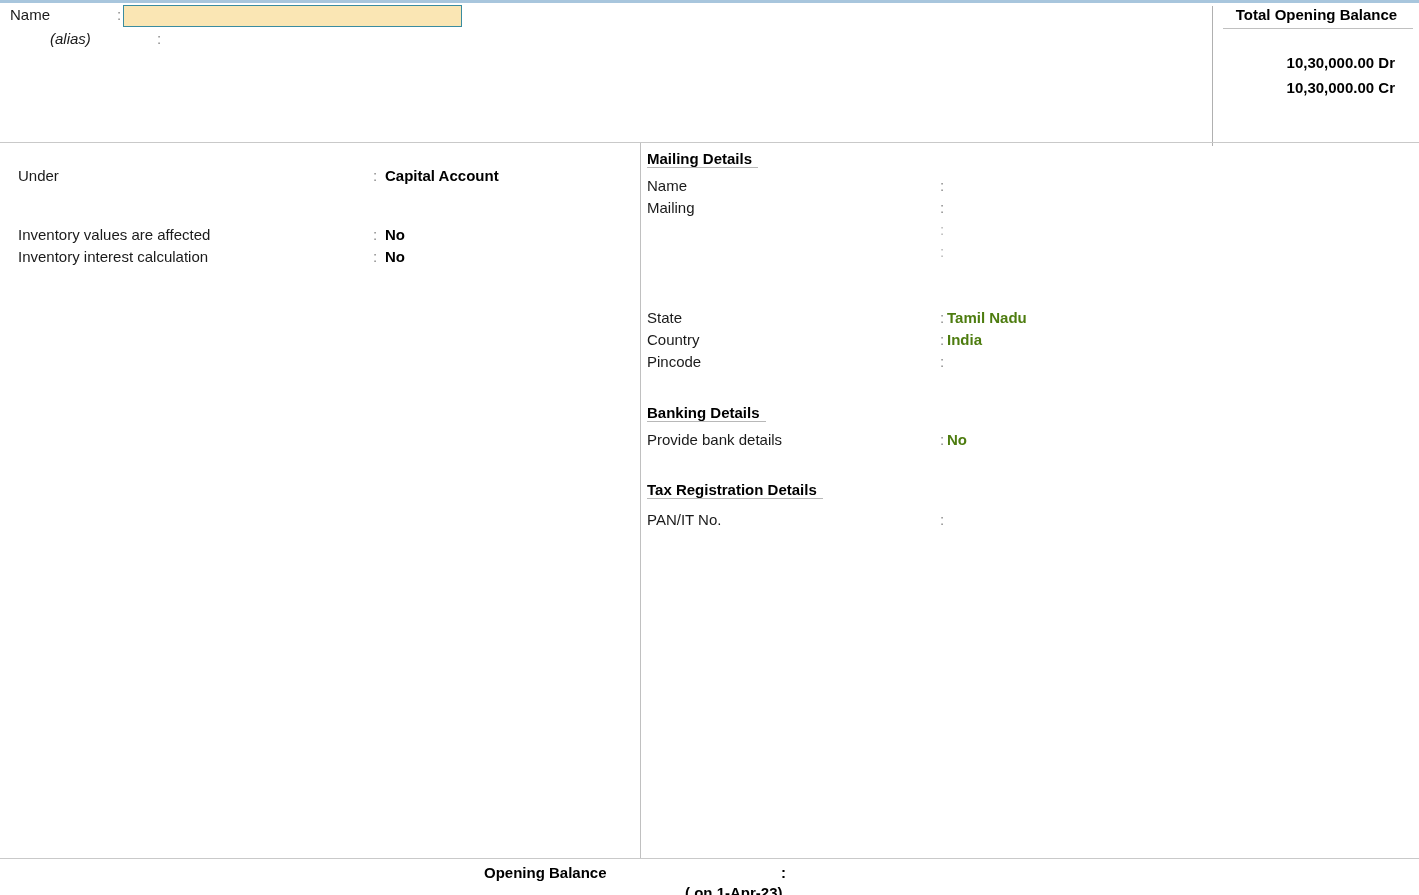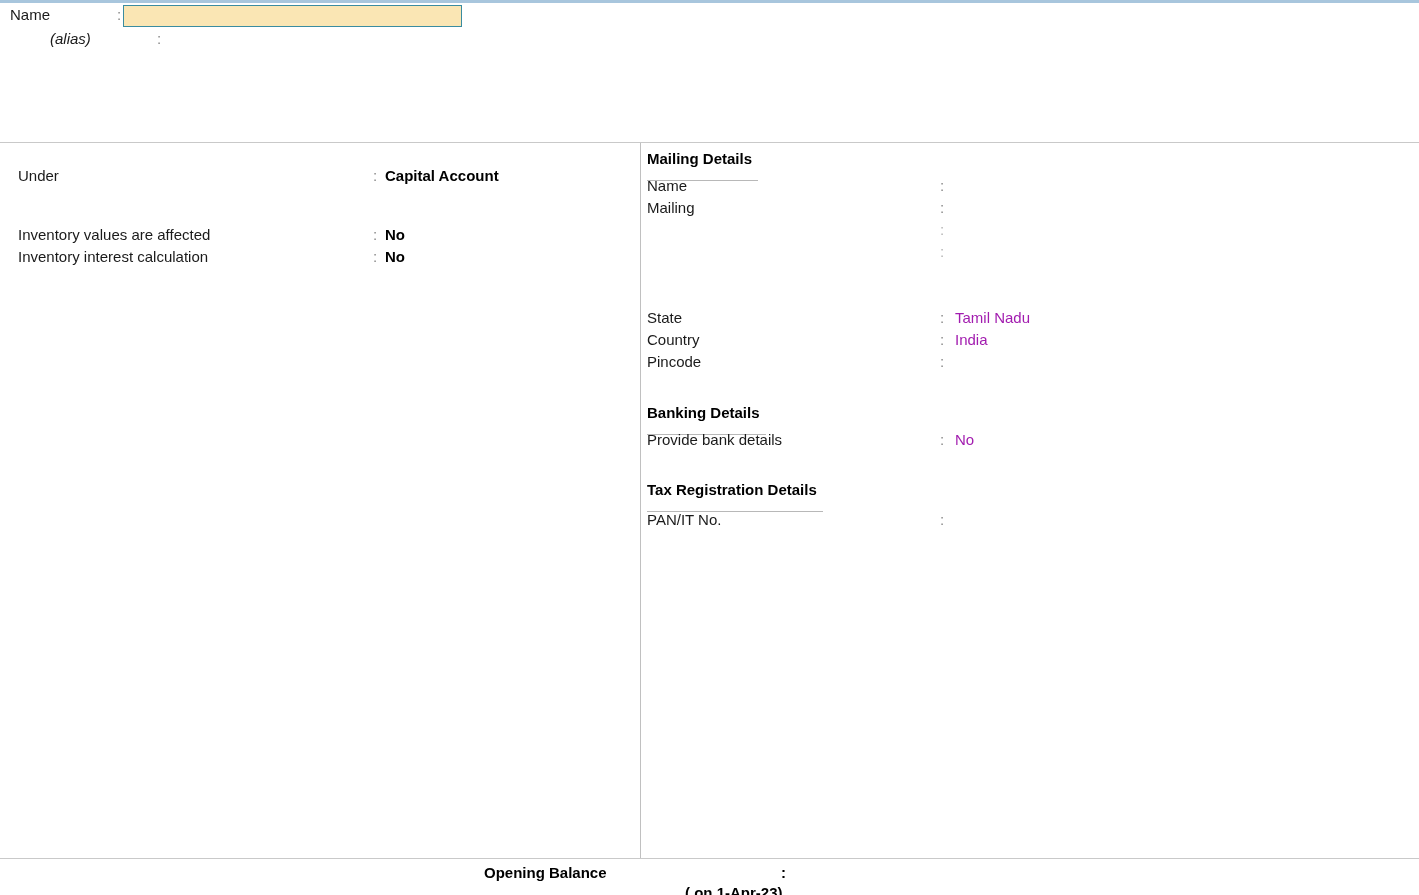--- a/index.html
+++ b/index.html
@@ -166,21 +166,21 @@
     left: 641px; top: 0;
     width: 778px; height: 715px;
   }
   .sec-head {
     position: absolute;
     left: 6px;
     font-size: 15px;
     font-weight: bold;
     color: #000;
     white-space: nowrap;
-    padding-bottom: 13px;
+    padding-bottom: 0;
     border-bottom: 1px solid #b8b8b8;
     padding-right: 6px;
   }
   .rrow {
     position: absolute;
     left: 6px;
     width: 760px;
     height: 22px;
   }
   .rrow .lbl {
@@ -188,24 +188,24 @@
     font-size: 15px;
     color: #1a1a1a;
     white-space: nowrap;
   }
   .rrow .col {
     position: absolute; left: 293px; top: 0;
     font-size: 15px;
     color: #8a8a8a;
   }
   .rrow .val {
-    position: absolute; left: 308px; top: 0;
-    font-size: 15px;
-    font-weight: normal;
-    color: #a21caf;
+    position: absolute; left: 300px; top: 0;
+    font-size: 15px;
+    font-weight: bold;
+    color: #4d7c0f;
     white-space: nowrap;
   }
   .rrow.cont .col { color: #b5b5b5; }
 
   
   .footer-rule {
     position: absolute;
     left: 0; top: 858px;
     width: 1419px; height: 1px;
     background: #c9c9c9;
@@ -262,20 +262,26 @@
       <span class="fld-label">Name</span>
       <span class="fld-colon">:</span>
       <input class="name-input" type="text" value="" style="">
     </div>
 
     <div class="alias-row">
       <span class="fld-label italic">(alias)</span>
       <span class="fld-colon">:</span>
     </div>
 
+    <div class="tob-panel">
+      <div class="tob-title">Total Opening Balance</div>
+      <div class="tob-title-rule"></div>
+      <div class="tob-amt dr">10,30,000.00 Dr</div>
+      <div class="tob-amt cr">10,30,000.00 Cr</div>
+    </div>
   </div>
   <div class="header-zone-rule"></div>
 
   <div class="body-zone">
 
     <div class="v-divider"></div>
 
     <div class="left-col">
 
       <div class="row" style="top:24px">

